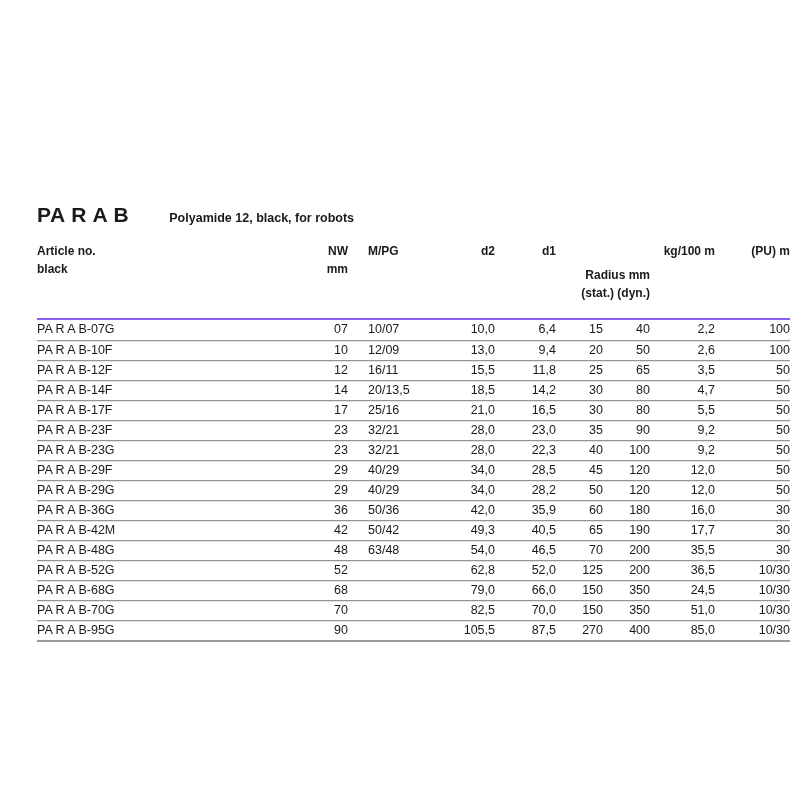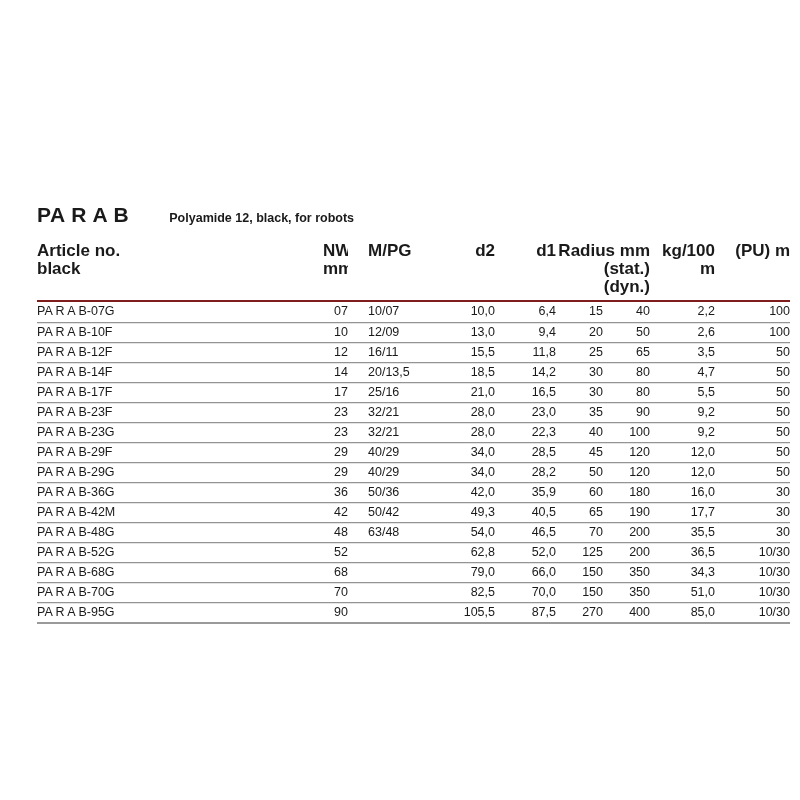--- a/index.html
+++ b/index.html
@@ -34,31 +34,31 @@
     margin-left: 31px;
   }
   .data-table { margin-top: 15px; width: 753px; }
   .grid-row {
     display: grid;
     grid-template-columns: 286px 25px 110px 37px 61px 47px 47px 65px 75px;
     width: 753px;
   }
   .thead {
     font-weight: bold;
-    font-size: 17px;
+    font-size: 12px;
     line-height: 18px;
-    padding-bottom: 4px;
-    border-bottom: 2px solid #7f1d1d;
+    padding-bottom: 16px;
+    border-bottom: 2px solid #8b5cf6;
   }
   .th, .td { overflow: hidden; }
   .col-article { text-align: left; }
   .col-nw     { text-align: right; }
   .col-mpg    { text-align: left; padding-left: 20px; }
   .col-d2, .col-d1, .col-stat, .col-dyn, .col-kg, .col-pu { text-align: right; }
-  .th-radius  { grid-column: 6 / span 2; text-align: right; }
+  .th-radius  { grid-column: 6 / span 2; text-align: right; margin-top: 24px; }
   .tbody { border-bottom: 2px solid #9a9a9a; }
   .tr {
     height: 20px;
     align-items: center;
     font-size: 12.5px;
   }
   .tr:not(:first-child) {
     border-top: 1px solid #949494;
     box-shadow: inset 0 1px 0 #e4e4e4;
   }
@@ -254,21 +254,21 @@
   </div>
 
   <div class="grid-row tr">
     <div class="td col-article">PA R A B-68G</div>
     <div class="td col-nw">68</div>
     <div class="td col-mpg"></div>
     <div class="td col-d2">79,0</div>
     <div class="td col-d1">66,0</div>
     <div class="td col-stat">150</div>
     <div class="td col-dyn">350</div>
-    <div class="td col-kg">34,3</div>
+    <div class="td col-kg">24,5</div>
     <div class="td col-pu">10/30</div>
   </div>
 
   <div class="grid-row tr">
     <div class="td col-article">PA R A B-70G</div>
     <div class="td col-nw">70</div>
     <div class="td col-mpg"></div>
     <div class="td col-d2">82,5</div>
     <div class="td col-d1">70,0</div>
     <div class="td col-stat">150</div>

